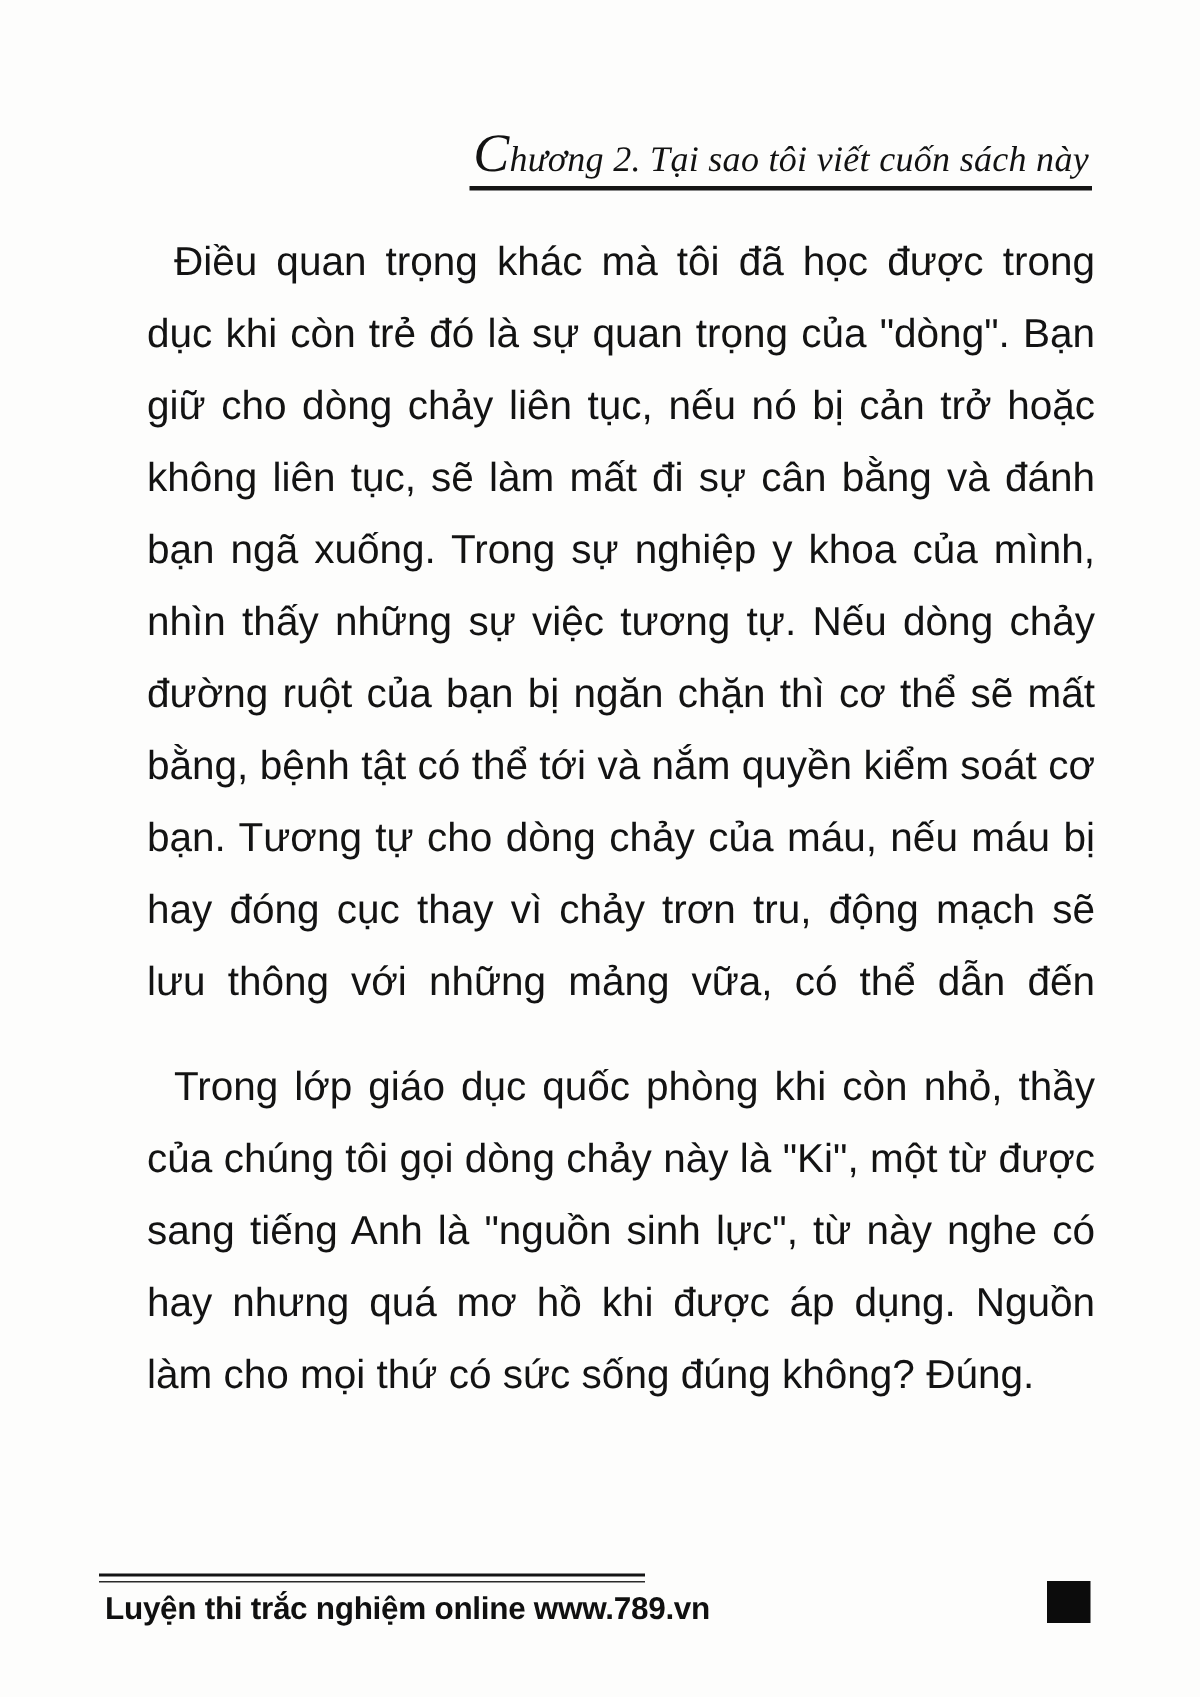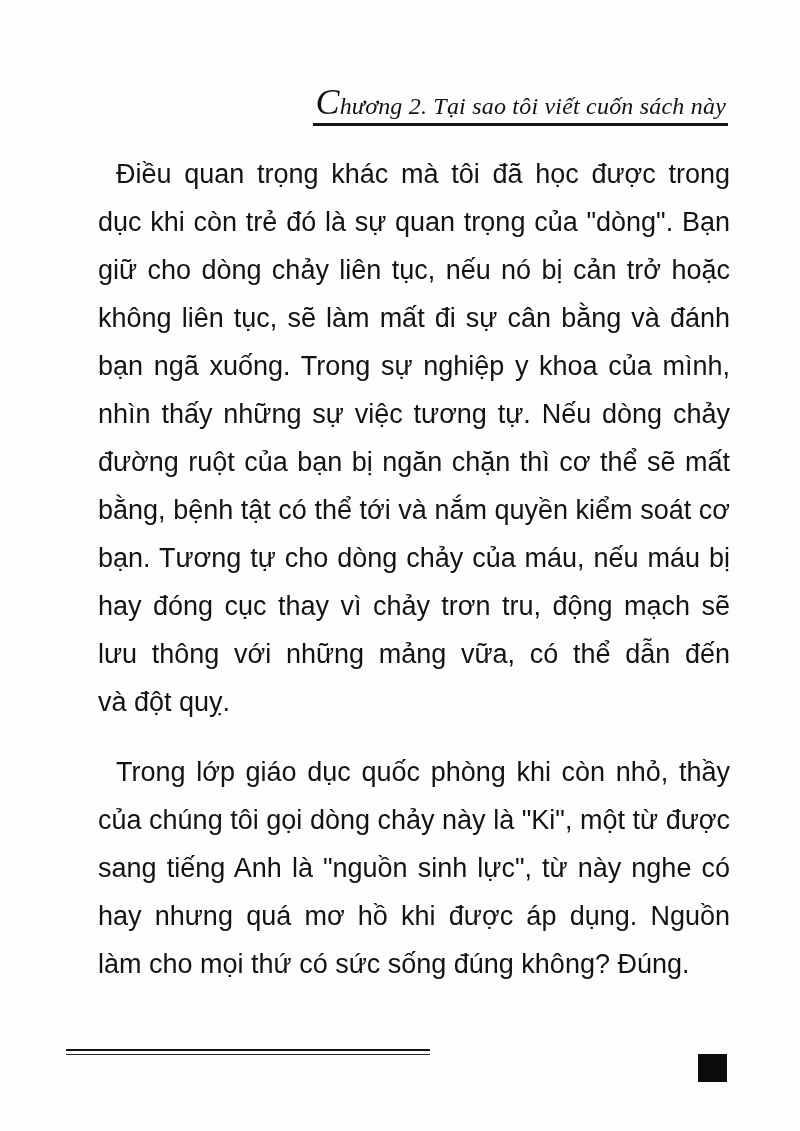--- a/index.html
+++ b/index.html
@@ -102,29 +102,29 @@
       <div class="line">dục khi còn trẻ đó là sự quan trọng của "dòng". Bạn phải</div>
       <div class="line">giữ cho dòng chảy liên tục, nếu nó bị cản trở hoặc chảy</div>
       <div class="line">không liên tục, sẽ làm mất đi sự cân bằng và đánh gục</div>
       <div class="line">bạn ngã xuống. Trong sự nghiệp y khoa của mình, tôi đã</div>
       <div class="line">nhìn thấy những sự việc tương tự. Nếu dòng chảy trong</div>
       <div class="line">đường ruột của bạn bị ngăn chặn thì cơ thể sẽ mất cân</div>
       <div class="line">bằng, bệnh tật có thể tới và nắm quyền kiểm soát cơ thể</div>
       <div class="line">bạn. Tương tự cho dòng chảy của máu, nếu máu bị đặc</div>
       <div class="line">hay đóng cục thay vì chảy trơn tru, động mạch sẽ không</div>
       <div class="line">lưu thông với những mảng vữa, có thể dẫn đến bệnh tim</div>
-      <div class="line last">và đột quỵ.</div>
     </div>
 
     <div class="paragraph">
       <div class="line first">Trong lớp giáo dục quốc phòng khi còn nhỏ, thầy giáo</div>
       <div class="line">của chúng tôi gọi dòng chảy này là "Ki", một từ được dịch</div>
       <div class="line">sang tiếng Anh là "nguồn sinh lực", từ này nghe có vẻ</div>
       <div class="line">hay nhưng quá mơ hồ khi được áp dụng. Nguồn sinh lực</div>
       <div class="line last">làm cho mọi thứ có sức sống đúng không? Đúng.</div>
     </div>
 
   </div>
 
   <div class="footer-rule"></div>
+  <div class="footer-text">Luyện thi trắc nghiệm online www.789.vn</div>
   <div class="page-end-marker"></div>
 
 </div>
 
 </body></html>

